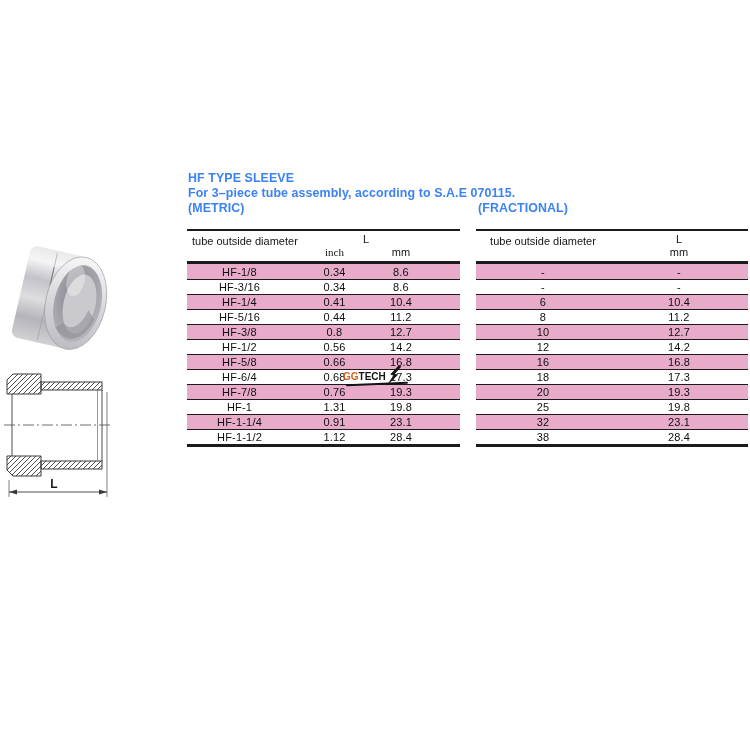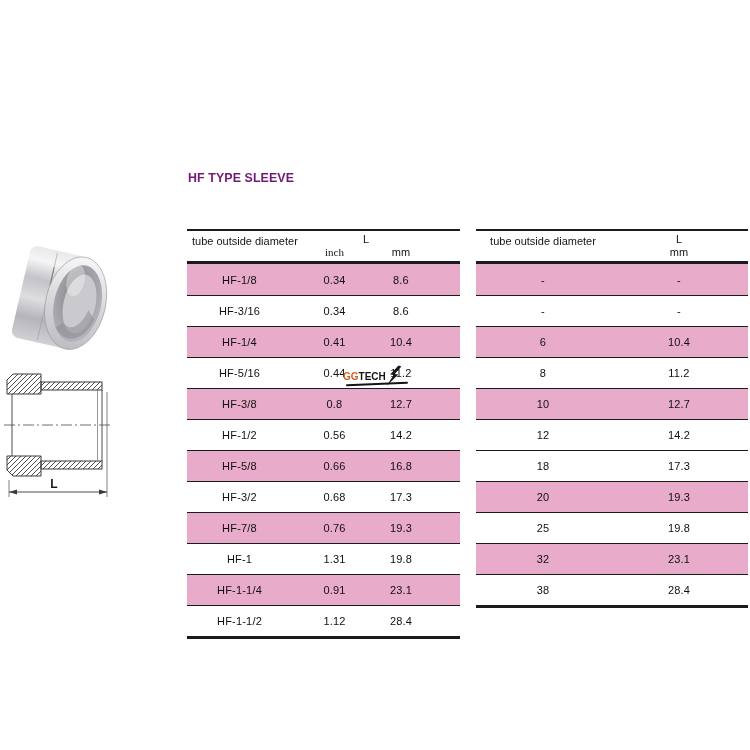--- a/index.html
+++ b/index.html
@@ -7,37 +7,37 @@
     --line:#1b1b1b;
     --wm-orange:#d2601f;
   }
   html,body{margin:0;padding:0;background:#fff;}
   .sheet{
     position:relative;width:750px;height:750px;background:#ffffff;
     font-family:"Liberation Sans",sans-serif;color:#111;overflow:hidden;
   }
   
   .titleblock{position:absolute;left:188px;top:171px;width:560px;}
-  .t-line{font-size:12.4px;font-weight:bold;line-height:15px;letter-spacing:.1px;color:#701a75;}
+  .t-line{font-size:12.4px;font-weight:bold;line-height:15px;letter-spacing:.1px;color:#3b82f6;}
   .units-row{position:relative;height:15px;}
   .units-row .frac-label{position:absolute;left:290px;top:0;}
   
   .dtable{position:absolute;top:229px;border-top:2px solid var(--line);border-bottom:3px solid var(--line);box-sizing:content-box;}
   .dtable.metric{left:187px;width:273px;}
   .dtable.frac{left:476px;width:272px;}
   .thead{position:relative;height:30px;border-bottom:3px solid var(--line);font-size:11px;color:#151515;}
   .th{position:absolute;text-align:center;white-space:nowrap;}
   .metric .th-name{left:5px;top:4px;width:105px;}
   .metric .th-L{left:105px;top:2px;width:148px;}
   .metric .th-inch{left:105px;top:15px;width:85px;font-family:Liberation Serif, serif;}
   .metric .th-mm{left:190px;top:15px;width:48px;}
   .frac .th-name{left:0;top:4px;width:134px;}
   .frac .th-L{left:134px;top:2px;width:138px;}
   .frac .th-mm{left:134px;top:15px;width:138px;}
-  .trow{display:flex;height:31px;box-sizing:border-box;border-top:1px solid var(--line);align-items:center;}
+  .trow{display:flex;height:15px;box-sizing:border-box;border-top:1px solid var(--line);align-items:center;}
   .trow:first-child{border-top:none;}
   .trow.odd{background:var(--pink);}
   .cell{display:flex;align-items:center;justify-content:center;font-size:11px;color:#101010;letter-spacing:.2px;}
   .metric .c0{width:105px}.metric .c1{width:85px}.metric .c2{width:48px}
   .frac .c0{width:134px}.frac .c1{width:138px}
   .footnote{position:absolute;left:478px;top:473px;width:268px;font-size:9.3px;color:#222;}
   
   .watermark{position:absolute;left:343px;top:366px;height:20px;z-index:5;
     font-size:10px;font-weight:bold;white-space:nowrap;display:flex;align-items:center;}
   .wm-orange{color:var(--wm-orange);}
@@ -110,20 +110,25 @@
     <line x1="5" y1="112" x2="5" y2="129" stroke="#4a4a4a" stroke-width="0.7"></line>
 
     <line x1="5" y1="124" x2="103" y2="124" stroke="#3a3a3a" stroke-width="0.9"></line>
     <polygon points="5,124 13,121.6 13,126.4" fill="#3a3a3a"></polygon>
     <polygon points="103,124 95,121.6 95,126.4" fill="#3a3a3a"></polygon>
     <text x="50" y="120" text-anchor="middle" font-family="Liberation Sans, sans-serif" font-size="12" font-weight="bold" fill="#1a1a1a">L</text>
   </svg>
 
   <div class="titleblock">
     <div class="t-line">HF TYPE SLEEVE</div>
+    <div class="t-line">For 3–piece tube assembly, according to S.A.E 070115.</div>
+    <div class="t-line units-row">
+      <span>(METRIC)</span>
+      <span class="frac-label">(FRACTIONAL)</span>
+    </div>
   </div>
 
   <div class="dtable metric">
     <div class="thead">
       <div class="th th-name">tube outside diameter</div>
       <div class="th th-L">L</div>
       <div class="th th-inch">inch</div>
       <div class="th th-mm">mm</div>
     </div>
     <div class="tbody">
@@ -156,21 +161,21 @@
           <div class="cell c0">HF-1/2</div>
           <div class="cell c1">0.56</div>
           <div class="cell c2">14.2</div>
         </div>
         <div class="trow odd">
           <div class="cell c0">HF-5/8</div>
           <div class="cell c1">0.66</div>
           <div class="cell c2">16.8</div>
         </div>
         <div class="trow even">
-          <div class="cell c0">HF-3/2</div>
+          <div class="cell c0">HF-6/4</div>
           <div class="cell c1">0.68</div>
           <div class="cell c2">17.3</div>
         </div>
         <div class="trow odd">
           <div class="cell c0">HF-7/8</div>
           <div class="cell c1">0.76</div>
           <div class="cell c2">19.3</div>
         </div>
         <div class="trow even">
           <div class="cell c0">HF-1</div>
@@ -214,20 +219,24 @@
           <div class="cell c1">11.2</div>
         </div>
         <div class="trow odd">
           <div class="cell c0">10</div>
           <div class="cell c1">12.7</div>
         </div>
         <div class="trow even">
           <div class="cell c0">12</div>
           <div class="cell c1">14.2</div>
         </div>
+        <div class="trow odd">
+          <div class="cell c0">16</div>
+          <div class="cell c1">16.8</div>
+        </div>
         <div class="trow even">
           <div class="cell c0">18</div>
           <div class="cell c1">17.3</div>
         </div>
         <div class="trow odd">
           <div class="cell c0">20</div>
           <div class="cell c1">19.3</div>
         </div>
         <div class="trow even">
           <div class="cell c0">25</div>

